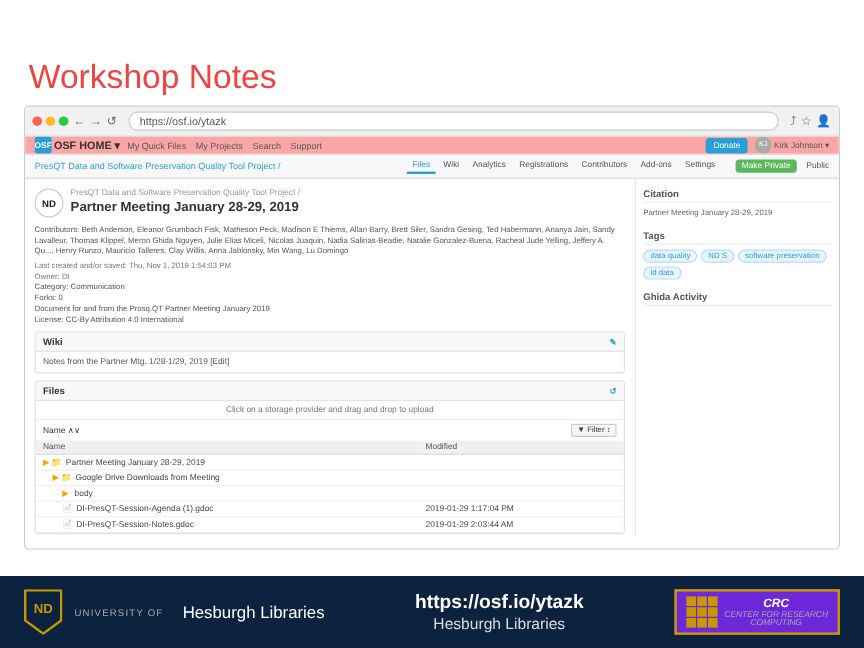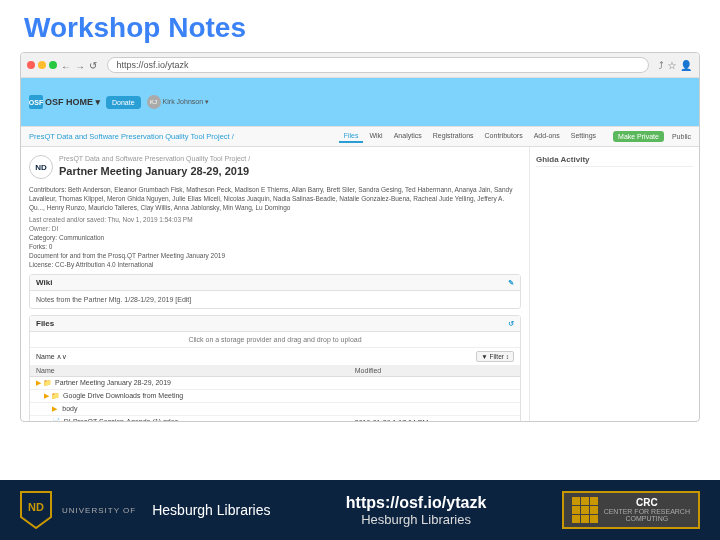--- a/index.html
+++ b/index.html
@@ -12,22 +12,23 @@
       position: relative;
     }
 
     
     .page-header {
       padding: 12px 24px 8px 24px;
       background: #fff;
     }
     .page-title {
       font-size: 28px;
-      font-weight: bold;
-      color: #3b82f6;
+      font-weight: normal;
+      color: #ef4444;
+      margin-top: 36px;
     }
 
     
     .browser-container {
       margin: 0 20px;
       border: 1px solid #ccc;
       border-radius: 4px;
       overflow: hidden;
       background: #fff;
       height: 370px;
@@ -61,25 +62,25 @@
       font-size: 9px;
       color: #555;
       margin: 0 6px;
     }
     .browser-icon {
       font-size: 10px; color: #666;
     }
 
     
     .osf-topnav {
-      background: #7dd3fc;
+      background: #fca5a5;
       border-bottom: 1px solid #e0e0e0;
       display: flex;
       align-items: center;
-      padding: 17px 8px;
+      padding: 0 8px;
       font-size: 8px;
       gap: 6px;
     }
     .osf-logo {
       display: flex;
       align-items: center;
       gap: 2px;
       font-weight: bold;
       font-size: 9px;
       color: #333;
@@ -424,26 +425,27 @@
     .footer-subtitle {
       font-size: 13px;
       color: #ddd;
     }
     .footer-right {
       display: flex;
       align-items: center;
       gap: 8px;
     }
     .crc-box {
-      background: #404040;
+      background: #6d28d9;
       border: 2px solid #c99700;
       padding: 4px 8px;
       display: flex;
-      align-items: flex-start;
+      align-items: center;
       gap: 6px;
+      font-style: italic;
     }
     .crc-grid {
       display: grid;
       grid-template-columns: repeat(3, 8px);
       grid-template-rows: repeat(3, 8px);
       gap: 1px;
     }
     .crc-cell {
       background: #c99700;
     }
@@ -483,20 +485,26 @@
     <div class="browser-url-bar">https://osf.io/ytazk</div>
     <span class="browser-icon">⤴</span>
     <span class="browser-icon">☆</span>
     <span class="browser-icon">👤</span>
   </div>
 
   <div class="osf-topnav">
     <div class="osf-logo">
       <div class="osf-logo-icon">OSF</div>
       <span>OSF HOME ▾</span>
+    </div>
+    <div class="osf-nav-links">
+      <span class="osf-nav-link">My Quick Files</span>
+      <span class="osf-nav-link">My Projects</span>
+      <span class="osf-nav-link">Search</span>
+      <span class="osf-nav-link">Support</span>
     </div>
     <div class="osf-nav-right">
       <span class="osf-btn osf-btn-donate">Donate</span>
       <div class="osf-user">
         <div class="avatar-circle">KJ</div>
         <span>Kirk Johnson ▾</span>
       </div>
     </div>
   </div>
 
@@ -582,22 +590,35 @@
               <td>2019-01-29 2:03:44 AM</td>
             </tr>
           </tbody>
         </table>
       </div>
 
     </div>
 
     <div class="project-sidebar">
 
-
-
+      <div class="sidebar-section">
+        <div class="sidebar-section-title">Citation</div>
+        <div class="citation-text">Partner Meeting January 28-29, 2019</div>
+      </div>
+
+
+      <div class="sidebar-section">
+        <div class="sidebar-section-title">Tags</div>
+        <div class="tags-area">
+          <span class="tag">data quality</span>
+          <span class="tag">ND S</span>
+          <span class="tag">software preservation</span>
+          <span class="tag">ld data</span>
+        </div>
+      </div>
 
       <div class="sidebar-section">
         <div class="recent-activity-title">Ghida Activity</div>
       </div>
 
     </div>
 
   </div>
 </div>
 

